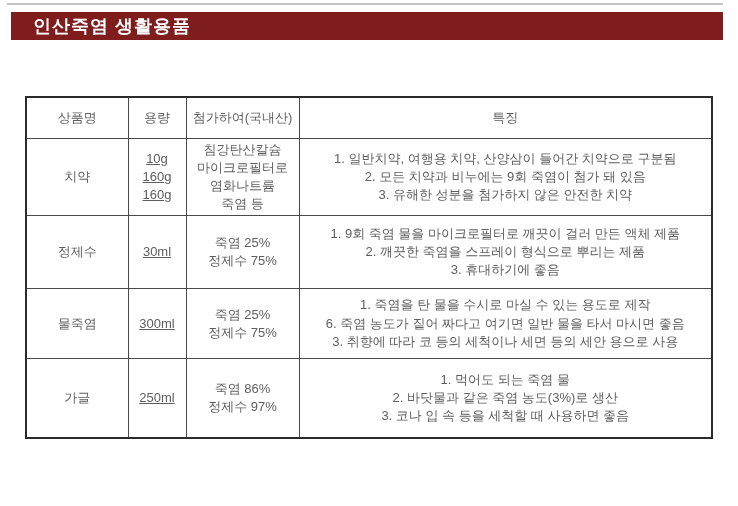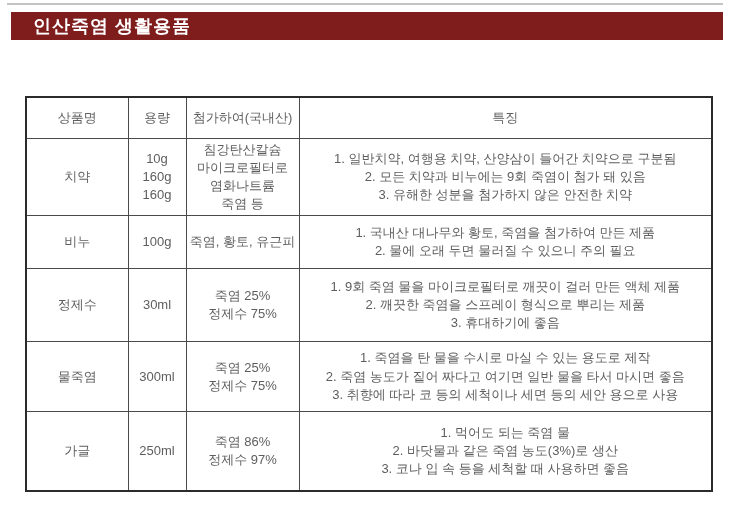--- a/index.html
+++ b/index.html
@@ -76,21 +76,21 @@
     padding-right: 115px;
   }
   td.c-feat {
     text-align: left;
     padding-left: 22px;
     padding-right: 6px;
     line-height: 1.6;
     margin-top: 15px;
   }
   td.c-ing { line-height: 1.38; }
-  td.c-cap { line-height: 1.38; }
+  td.c-cap { line-height: 1.38; text-decoration: underline; }
 </style>
 </head>
 <body>
 
 <div class="page">
 
   <div class="top-rule"></div>
 
   <div class="title-bar">
     <span class="title-text">인산죽염 생활용품</span>
@@ -118,45 +118,38 @@
 160g</td>
         <td class="c-ing">침강탄산칼슘
 마이크로필터로
 염화나트륨
 죽염 등</td>
         <td class="c-feat">1. 일반치약, 여행용 치약, 산양삼이 들어간 치약으로 구분됨
 2. 모든 치약과 비누에는 9회 죽염이 첨가 돼 있음
 3. 유해한 성분을 첨가하지 않은 안전한 치약</td>
       </tr>
 
-      <tr class="r-row2">
-        <td class="c-name">비누</td>
-        <td class="c-cap">100g</td>
-        <td class="c-ing">죽염, 황토, 유근피</td>
-        <td class="c-feat">1. 국내산 대나무와 황토, 죽염을 첨가하여 만든 제품
-2. 물에 오래 두면 물러질 수 있으니 주의 필요</td>
-      </tr>
 
       <tr class="r-row3">
         <td class="c-name">정제수</td>
         <td class="c-cap">30ml</td>
         <td class="c-ing">죽염 25%
 정제수 75%</td>
         <td class="c-feat">1. 9회 죽염 물을 마이크로필터로 깨끗이 걸러 만든 액체 제품
 2. 깨끗한 죽염을 스프레이 형식으로 뿌리는 제품
 3. 휴대하기에 좋음</td>
       </tr>
 
       <tr class="r-row4">
         <td class="c-name">물죽염</td>
         <td class="c-cap">300ml</td>
         <td class="c-ing">죽염 25%
 정제수 75%</td>
         <td class="c-feat">1. 죽염을 탄 물을 수시로 마실 수 있는 용도로 제작
-2. 죽염 농도가 짙어 짜다고 여기면 일반 물을 타서 마시면 좋음
+6. 죽염 농도가 짙어 짜다고 여기면 일반 물을 타서 마시면 좋음
 3. 취향에 따라 코 등의 세척이나 세면 등의 세안 용으로 사용</td>
       </tr>
 
       <tr class="r-row5">
         <td class="c-name">가글</td>
         <td class="c-cap">250ml</td>
         <td class="c-ing">죽염 86%
 정제수 97%</td>
         <td class="c-feat">1. 먹어도 되는 죽염 물
 2. 바닷물과 같은 죽염 농도(3%)로 생산

